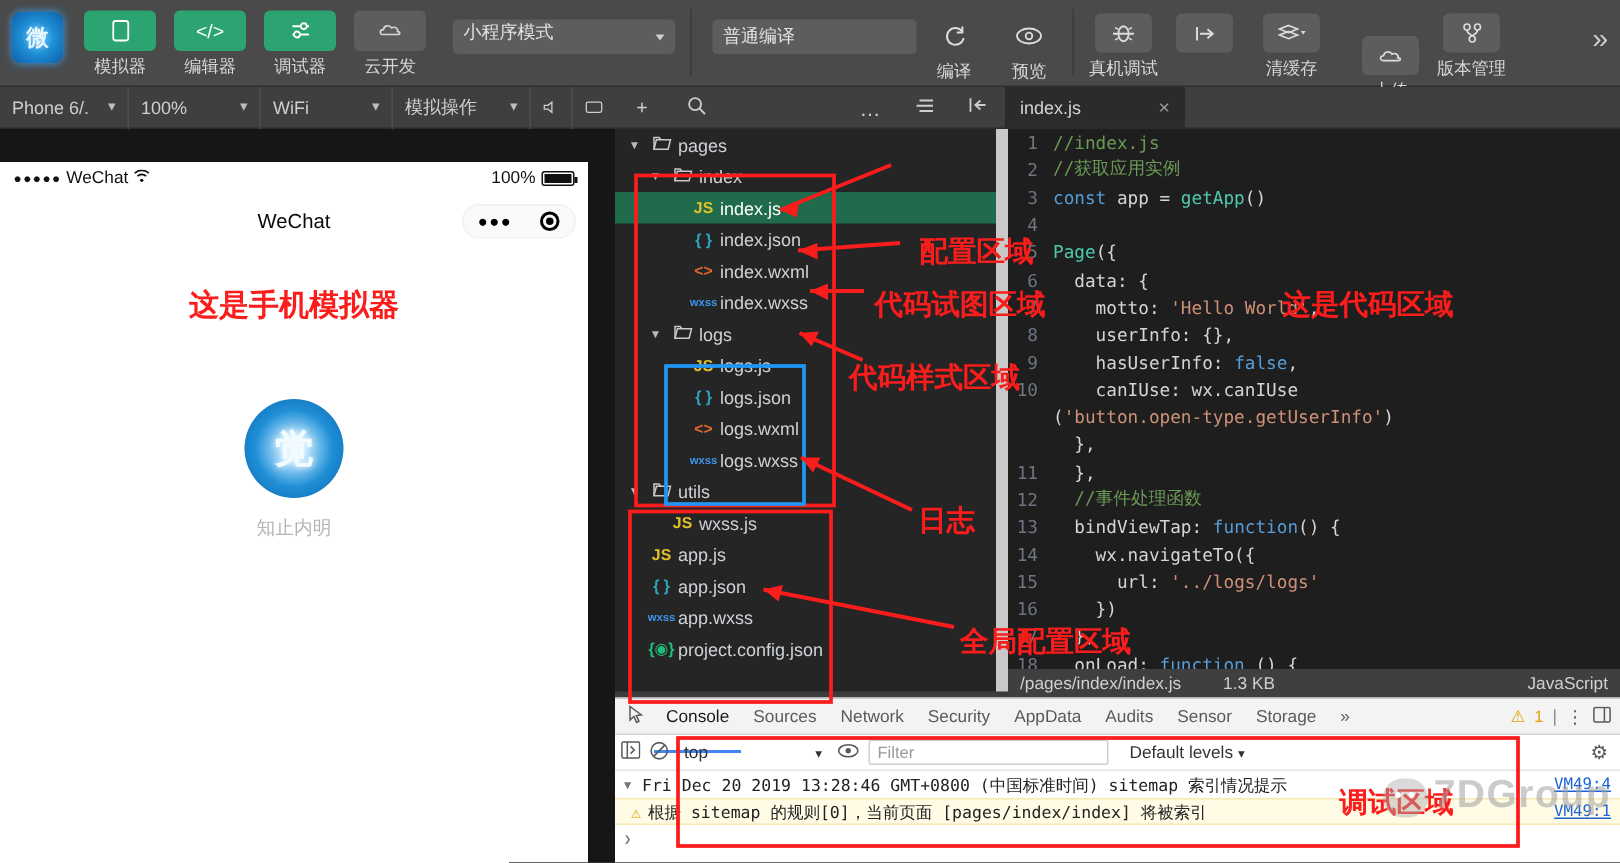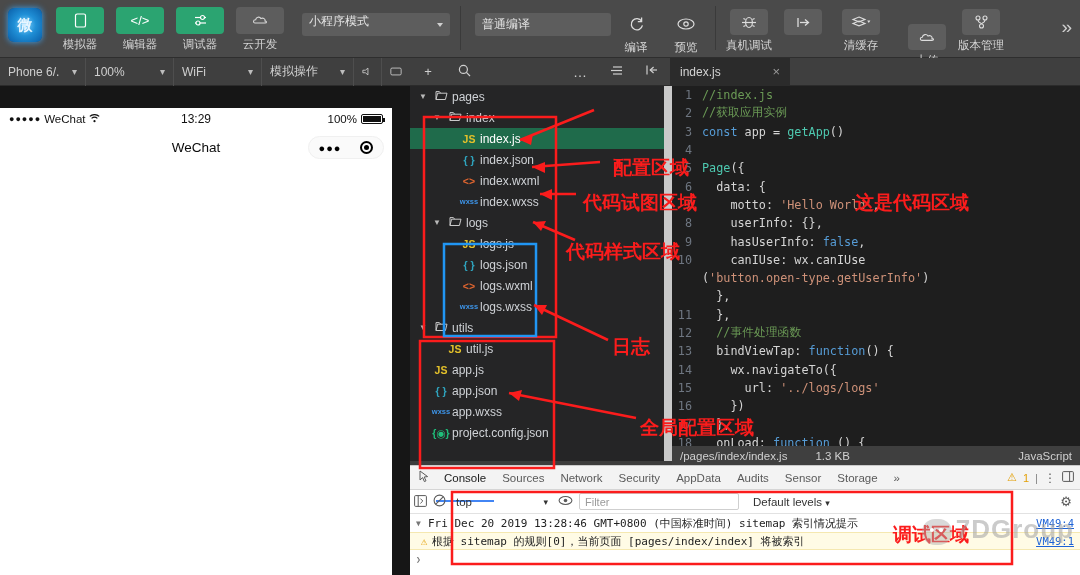--- a/index.html
+++ b/index.html
@@ -467,37 +467,43 @@
           <span class="dots">●●●●●</span>
           <span>WeChat</span>
           <span>
             <svg width="11" height="9" viewBox="0 0 11 9">
                 <path d="M0.8 2.4 A7 7 0 0 1 10.2 2.4" fill="none" stroke="#111" stroke-width="1.2"></path>
                 <path d="M2.6 4.4 A4.4 4.4 0 0 1 8.4 4.4" fill="none" stroke="#111" stroke-width="1.2"></path>
                 <circle cx="5.5" cy="7.2" r="1.1" fill="#111"></circle>
               </svg>
           </span>
         </div>
-        <div class="sb-center">13:29</div>
         <div class="sb-right">
           <span>100%</span>
           <span class="batt">
               <i></i>
             </span>
         </div>
       </div>
 
       <div class="navbar">
         <span>WeChat</span>
         <div class="capsule">
           <span class="d3">●●●</span>
           <span class="tgt"></span>
         </div>
       </div>
 
+      <div class="sim-body">
+        <div class="sim-anno anno-text">这是手机模拟器</div>
+        <div class="logo-wrap">
+          <div class="logo-circle">觉</div>
+          <div class="logo-text">知止内明</div>
+        </div>
+      </div>
 
     </div>
   </div>
 
   <div class="tree">
       <div class="trow" style="padding-left: 6px;">
         <span class="arrow">▼</span>
         <span class="ficon fold"><svg width="13" height="11" viewBox="0 0 13 11">
             <path d="M1 9.5 L2.6 3.2 L12 3.2 L10.4 9.5 Z" fill="none" stroke="#c9c9c9" stroke-width="1"></path>
             <path d="M1 9.5 L1 1.6 L4.4 1.6 L5.6 3.2" fill="none" stroke="#c9c9c9" stroke-width="1"></path>
@@ -564,21 +570,21 @@
         <span class="arrow">▼</span>
         <span class="ficon fold"><svg width="13" height="11" viewBox="0 0 13 11">
             <path d="M1 9.5 L2.6 3.2 L12 3.2 L10.4 9.5 Z" fill="none" stroke="#c9c9c9" stroke-width="1"></path>
             <path d="M1 9.5 L1 1.6 L4.4 1.6 L5.6 3.2" fill="none" stroke="#c9c9c9" stroke-width="1"></path>
           </svg></span>
         <span class="tname">utils</span>
       </div>
       <div class="trow" style="padding-left: 20px;">
         <span class="arrow"></span>
         <span class="ficon js">JS</span>
-        <span class="tname">util.js</span>
+        <span class="tname">wxss.js</span>
       </div>
       <div class="trow" style="padding-left: 6px;">
         <span class="arrow"></span>
         <span class="ficon js">JS</span>
         <span class="tname">app.js</span>
       </div>
       <div class="trow" style="padding-left: 6px;">
         <span class="arrow"></span>
         <span class="ficon json">{ }</span>
         <span class="tname">app.json</span>

